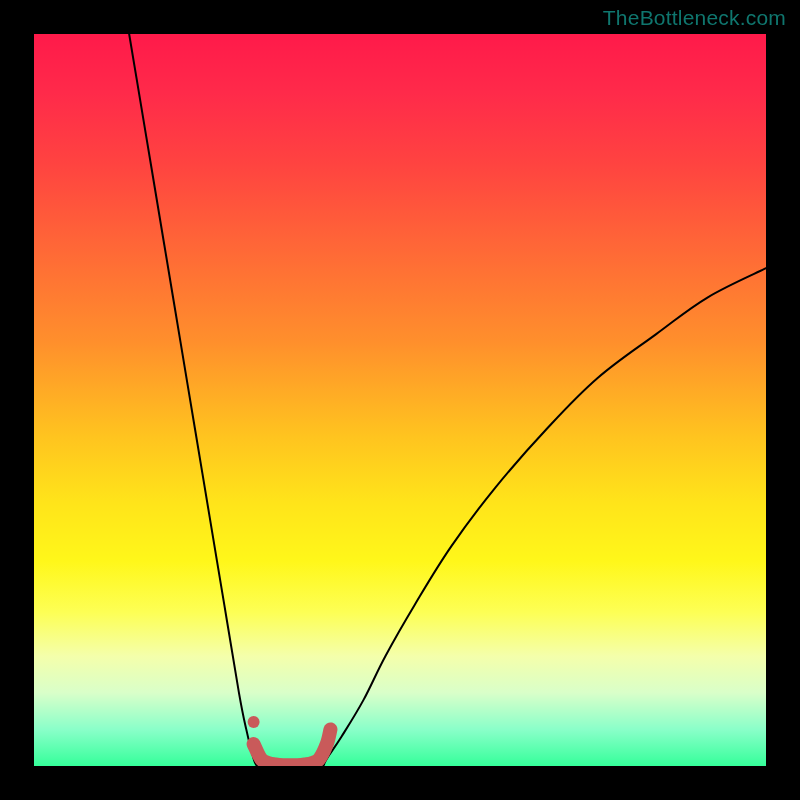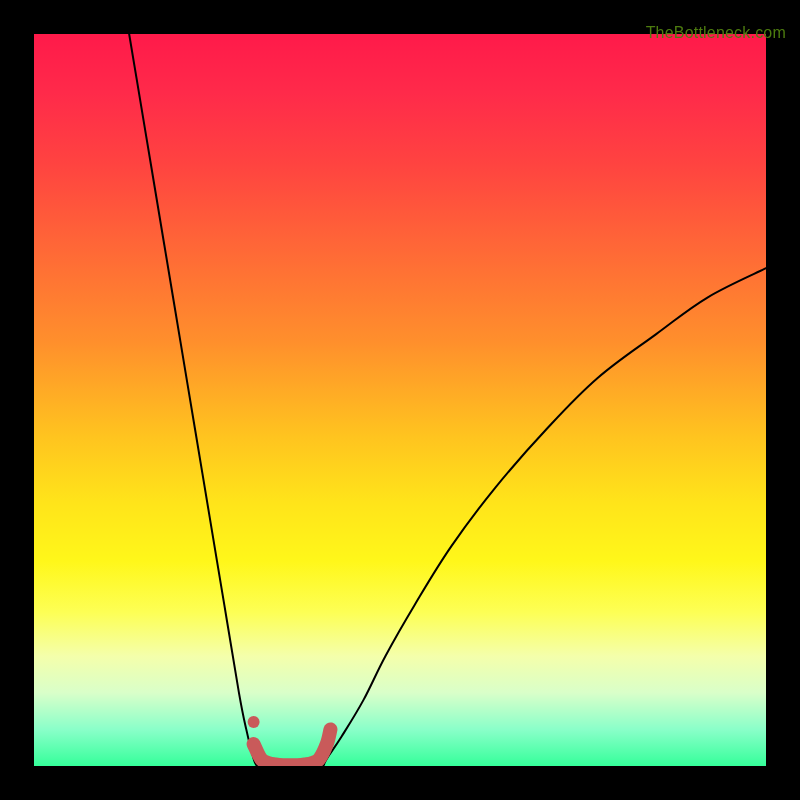--- a/index.html
+++ b/index.html
@@ -12,24 +12,24 @@
     font-family: Arial, Helvetica, sans-serif;
   }
   .frame {
     position: relative;
     width: 800px;
     height: 800px;
     background: #000;
   }
   .watermark {
     position: absolute;
-    top: 24px;
+    top: 6px;
     right: 14px;
-    color: #4d7c0f;
-    font-size: 16px;
+    color: #0f766e;
+    font-size: 21px;
     font-weight: 500;
     letter-spacing: 0.2px;
     z-index: 5;
   }
   .plot {
     position: absolute;
     left: 34px;
     top: 34px;
     width: 732px;
     height: 732px;

